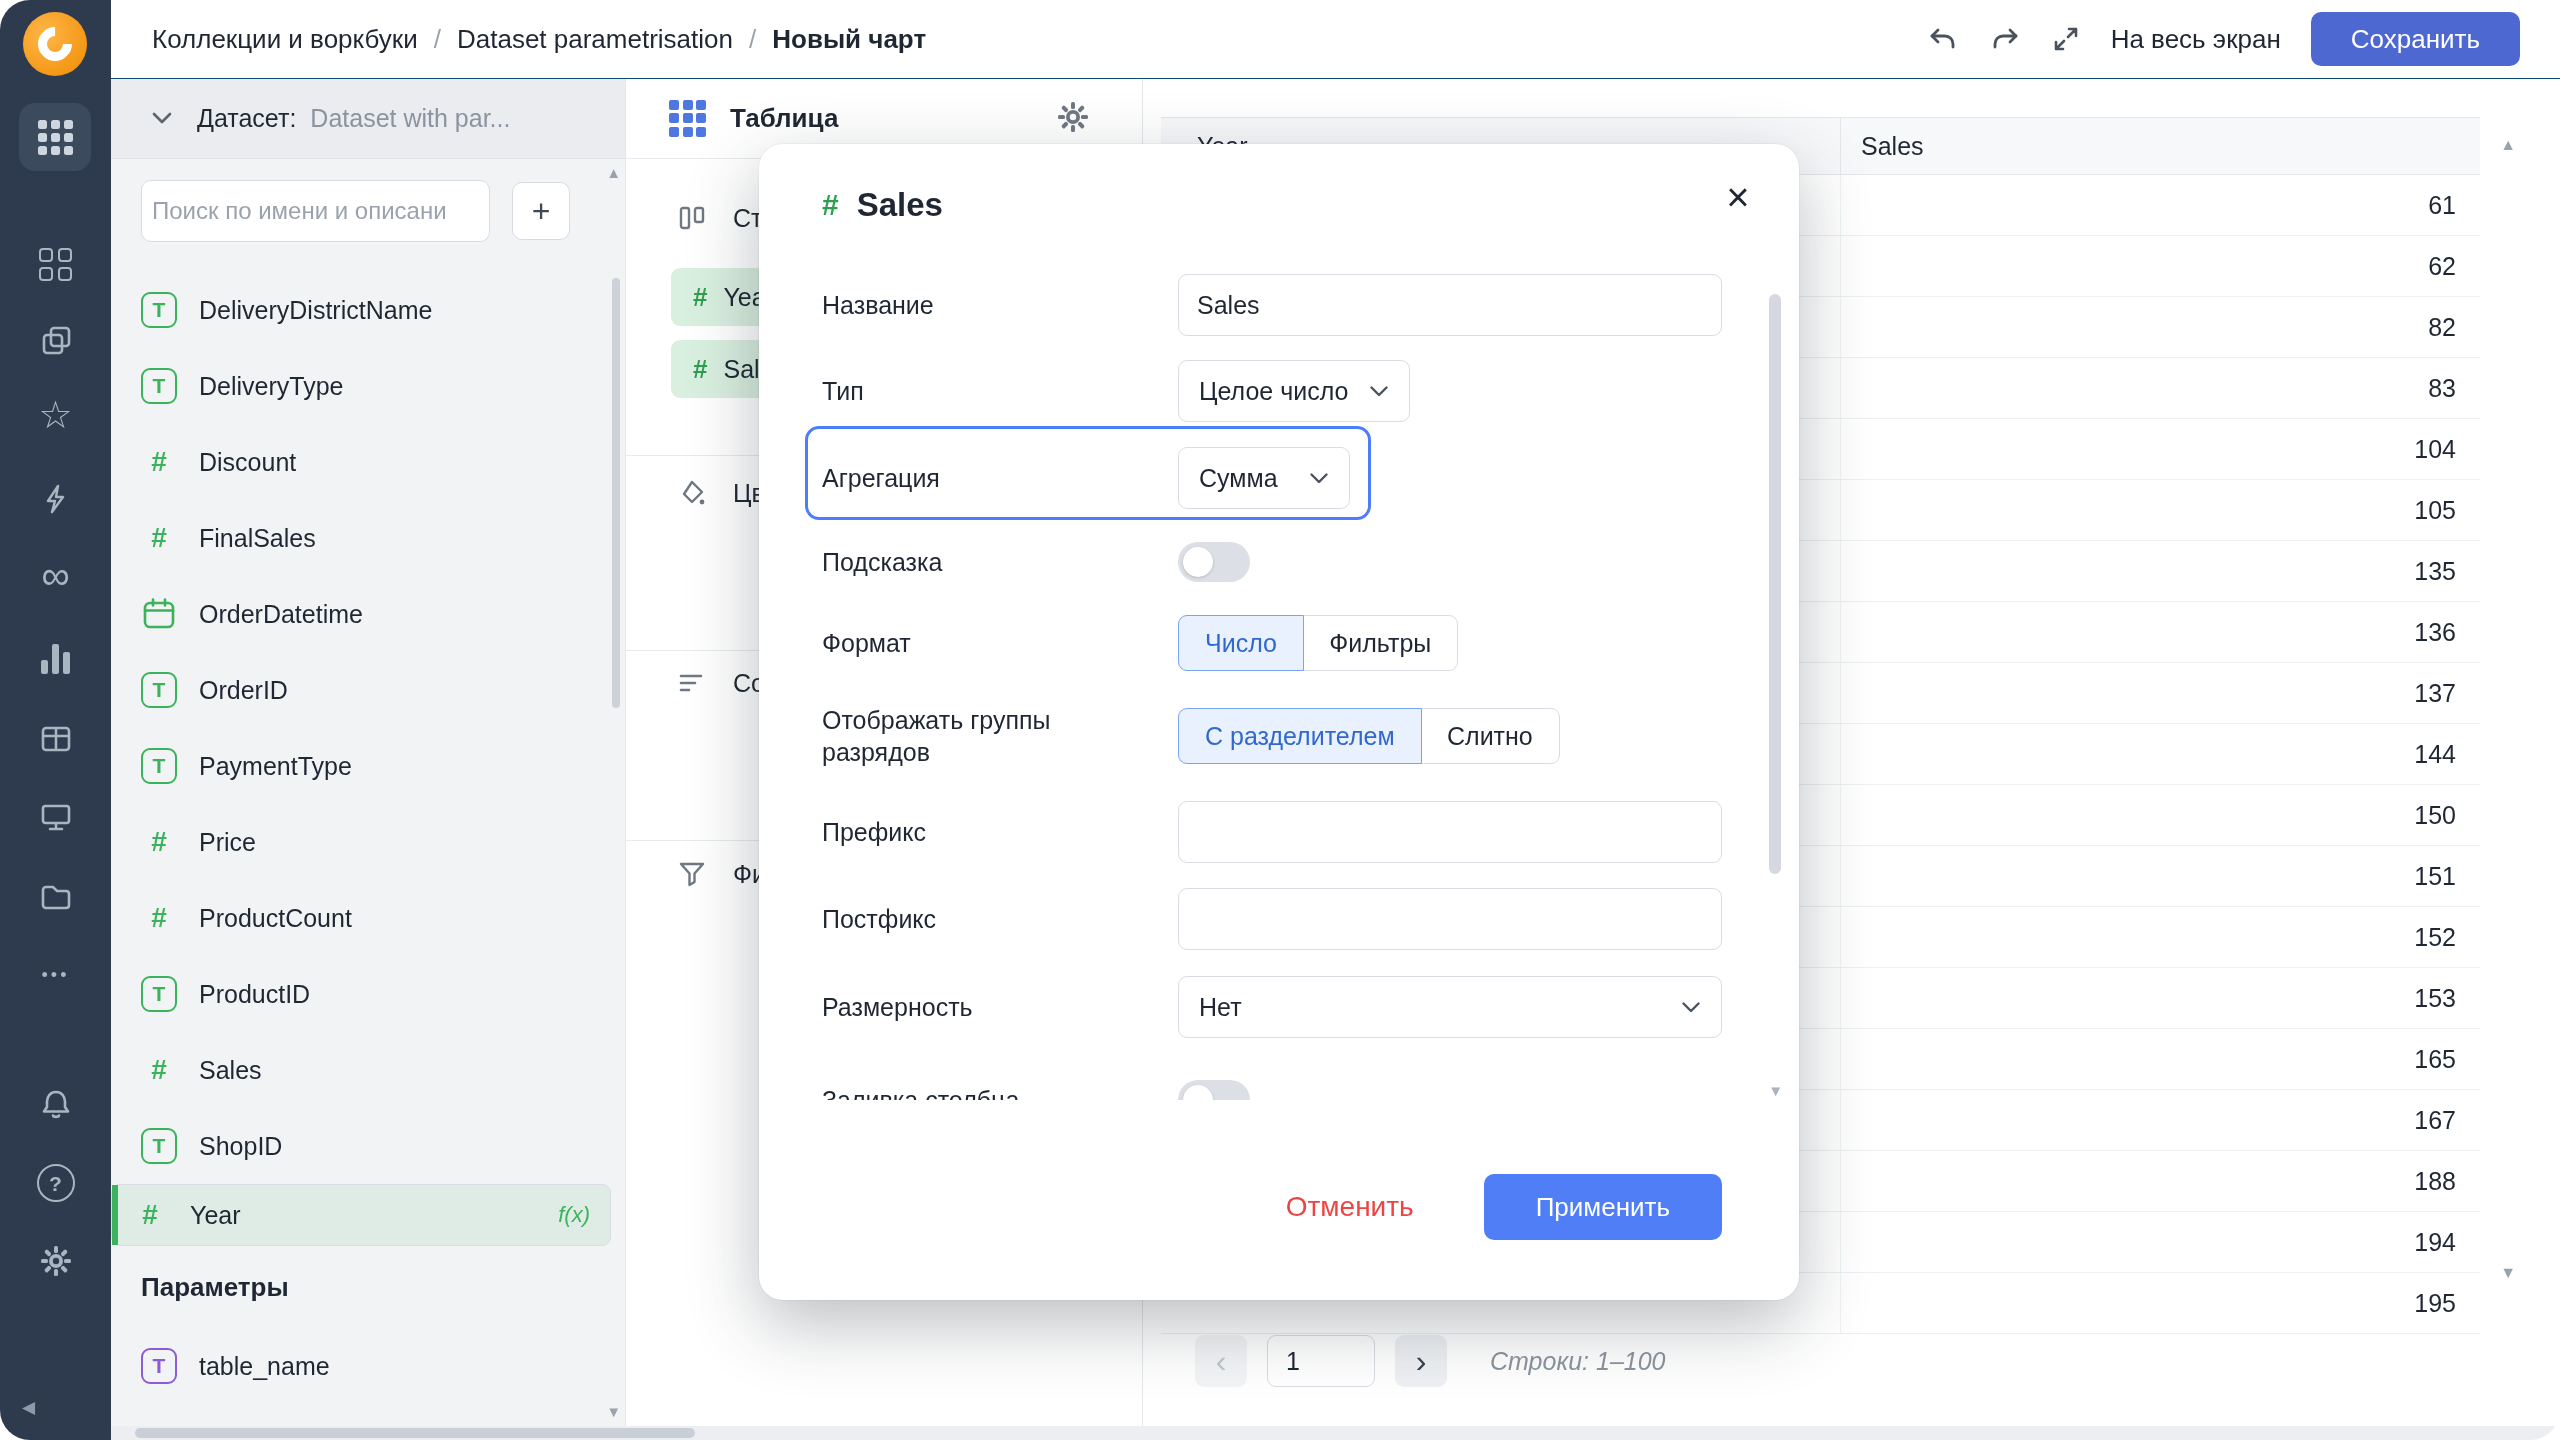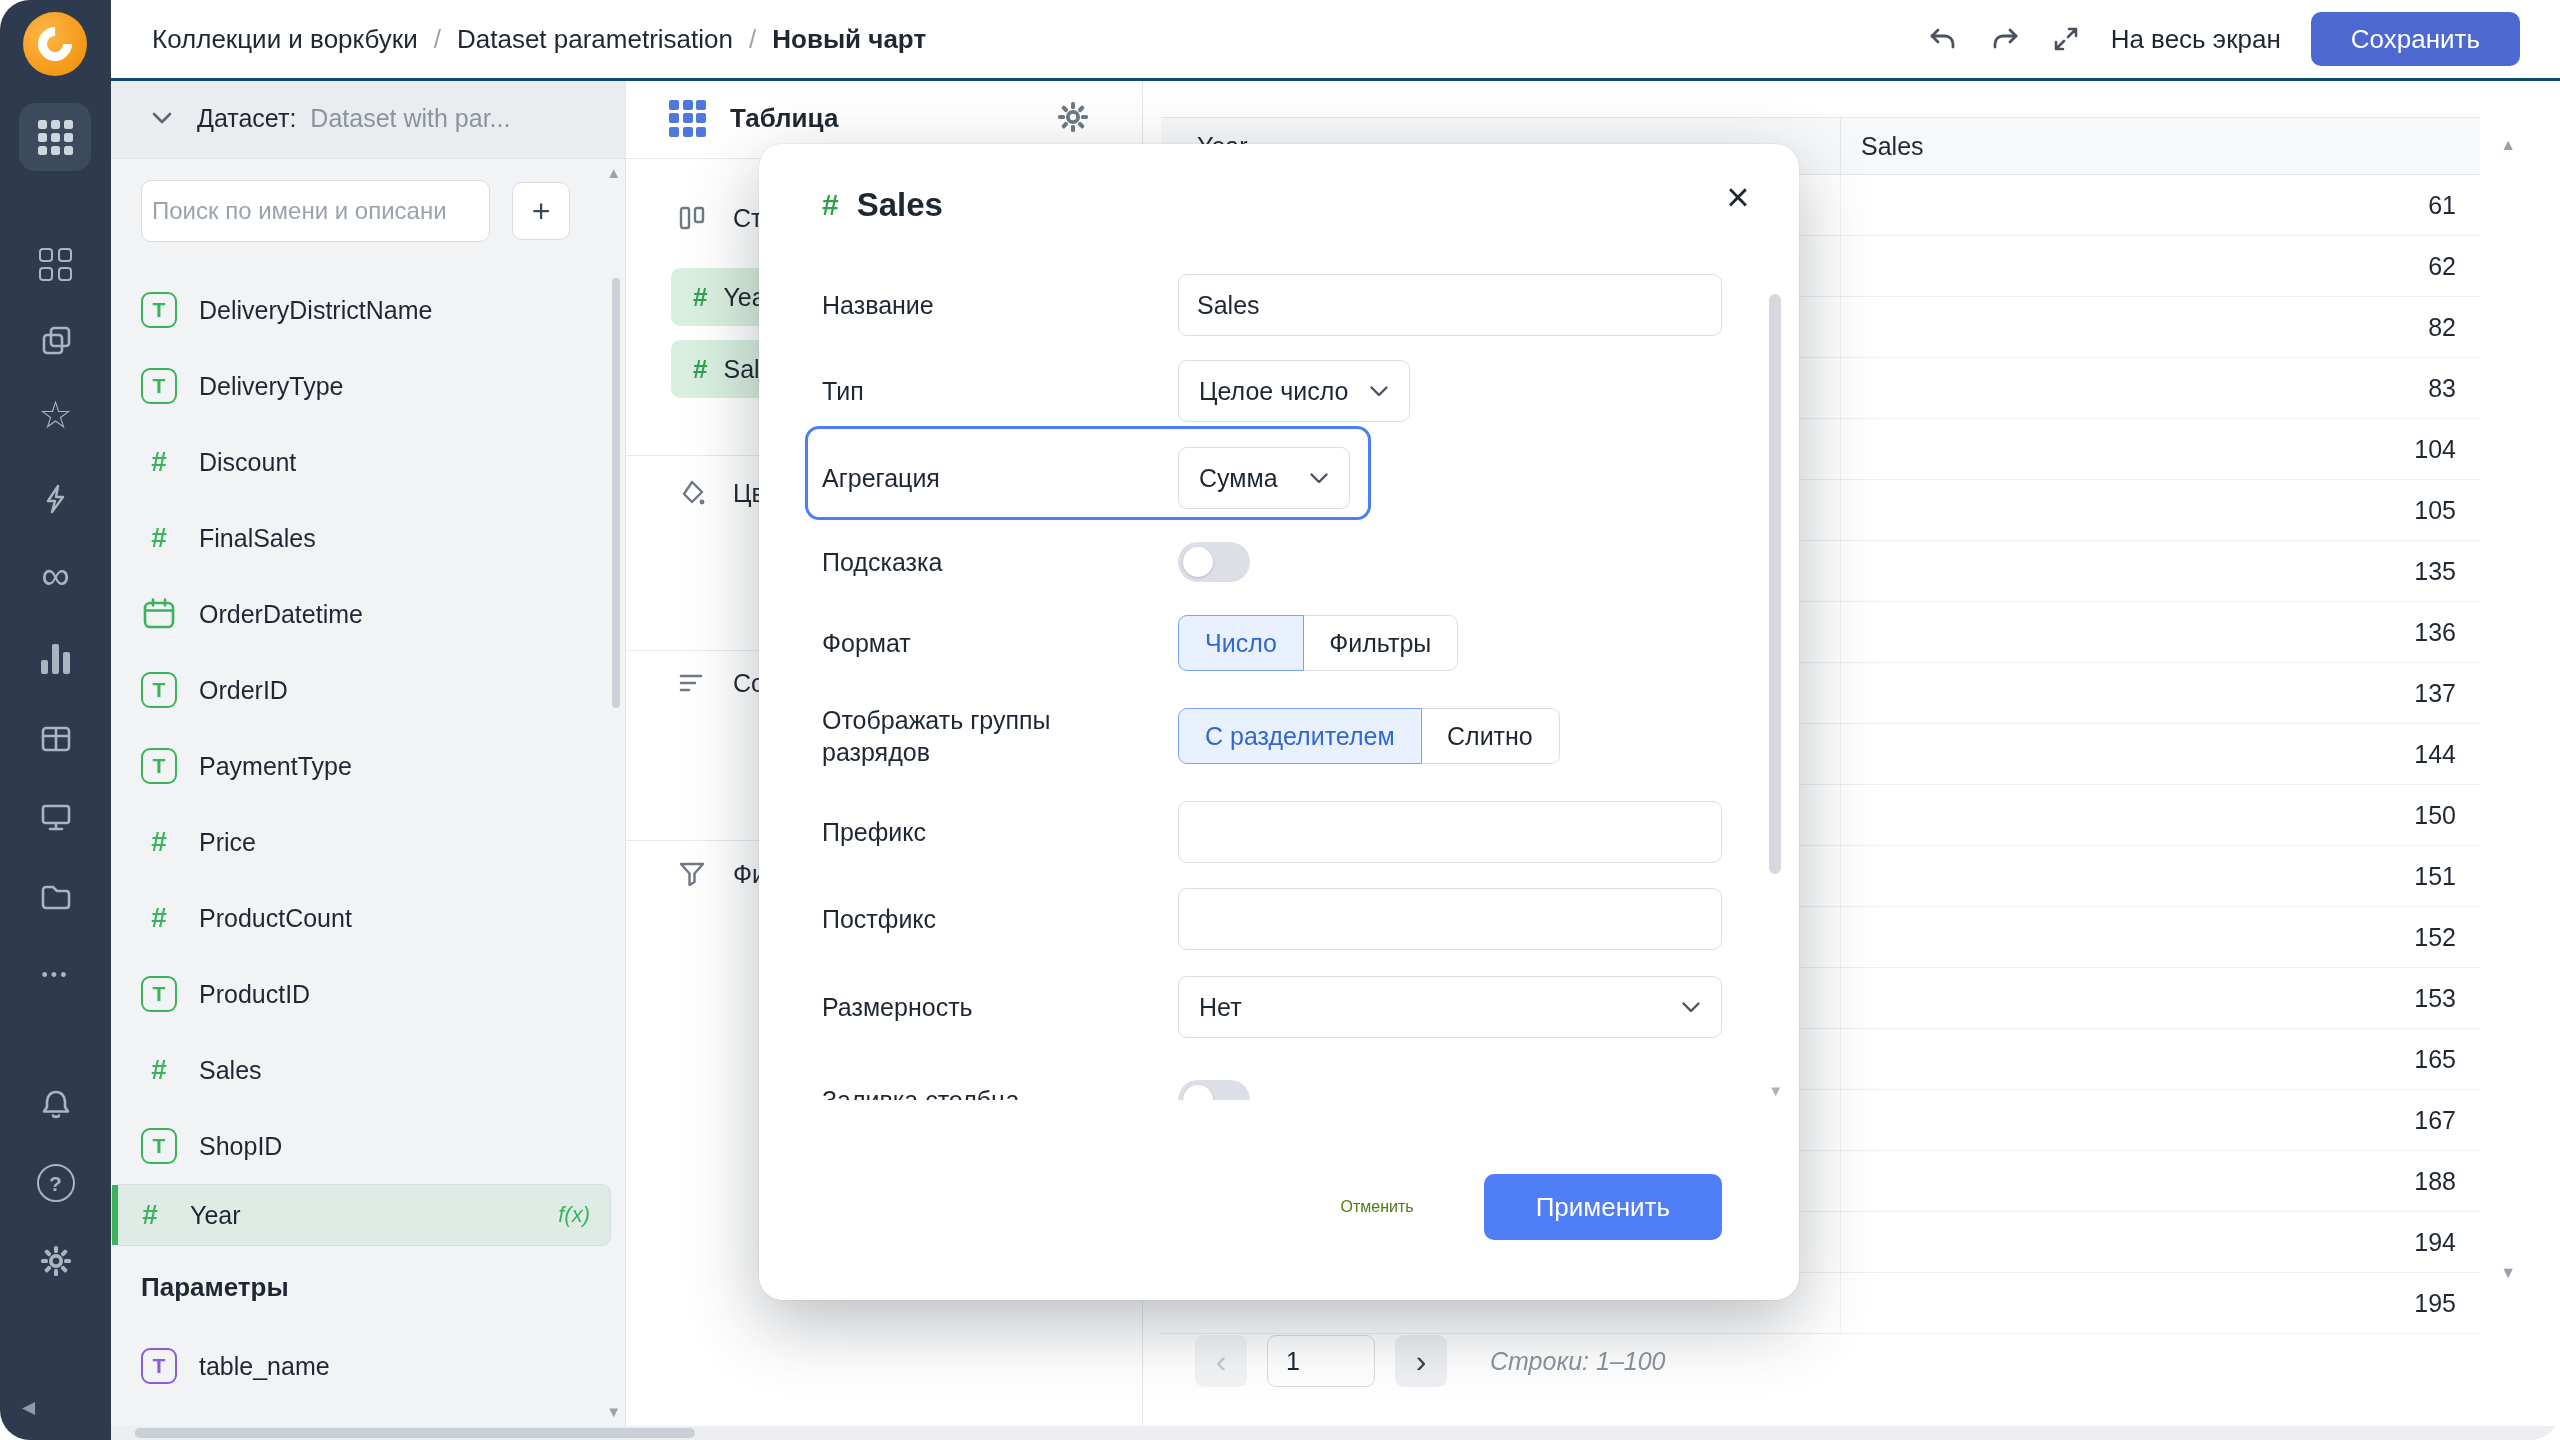--- a/index.html
+++ b/index.html
@@ -26,21 +26,21 @@
   .bars{display:flex;align-items:flex-end;gap:4px;height:30px}
   .bars i{width:7px;background:#a9b5c1;border-radius:2px}
   .bars i:nth-child(1){height:14px}.bars i:nth-child(2){height:30px}.bars i:nth-child(3){height:22px}
   .qcirc{width:34px;height:34px;border:2.6px solid #a9b5c1;border-radius:50%;display:flex;align-items:center;
         justify-content:center;font-size:21px;font-weight:bold}
   .ellip{font-size:18px;letter-spacing:3px}
   .collapse{position:absolute;left:22px;bottom:22px;color:#8d9aa7;font-size:17px}
   .star{font-size:38px}.inf{font-size:40px}
 
   
-  .topbar{position:absolute;left:111px;top:0;right:0;height:78px;background:#fff;border-bottom:3px solid #0c4a6e;z-index:4}
+  .topbar{position:absolute;left:111px;top:0;right:0;height:78px;background:#fff;border-bottom:1px solid #0c4a6e;z-index:4}
   .crumbs{position:absolute;left:41px;top:0;height:78px;display:flex;align-items:center;gap:16px;font-size:26px}
   .crumb{color:#1f2733}
   .crumb.current{font-weight:bold}
   .crumb-sep{color:#9aa3ad}
   .tb-right{position:absolute;right:40px;top:0;height:78px;display:flex;align-items:center;gap:30px}
   .tb-icbtn{display:flex;align-items:center;justify-content:center;color:#49535e}
   .tb-label{font-size:26px;color:#1f2733}
   .save-btn{height:54px;padding:0 40px;background:#4d68d0;color:#fff;border-radius:10px;display:flex;
         align-items:center;font-size:26px;border:none}
 
@@ -142,21 +142,21 @@
   .seg{display:flex}
   .seg-opt{height:56px;display:flex;align-items:center;justify-content:center;padding:0 26px;border:1.6px solid #d9dde3;
         font-size:25px;background:#fff;color:#1f2733;box-sizing:border-box}
   .seg-opt:first-child{border-radius:9px 0 0 9px}
   .seg-opt:last-child{border-radius:0 9px 9px 0;margin-left:-1.6px}
   .seg-opt.on{background:#e9f1ff;border-color:#79a4f5;color:#3168cf;position:relative;z-index:1}
   .ring{position:absolute;left:46px;top:282px;width:560px;height:88px;border:3px solid #4c7dfb;border-radius:14px;pointer-events:none}
   .m-sb-thumb{position:absolute;right:18px;top:150px;width:12px;height:580px;background:#d5d9df;border-radius:6px}
   .m-sb-down{position:absolute;right:16px;top:938px;font-size:15px;color:#aab2bc}
   .m-footer{position:absolute;right:77px;top:1030px;display:flex;align-items:center;gap:44px}
-  .btn-cancel{font-size:16px;color:#4d7c0f;padding:14px 26px;border-radius:10px;background:transparent;border:none}
+  .btn-cancel{font-size:28px;color:#ef4444;padding:14px 26px;border-radius:10px;background:transparent;border:none}
   .btn-apply{height:66px;padding:0 52px;background:#4f7ef7;color:#fff;font-size:26px;border-radius:10px;display:flex;
         align-items:center;border:none}
 
   svg{display:block}
 </style>
 </head>
 <body>
 
 <div id="app">
 

